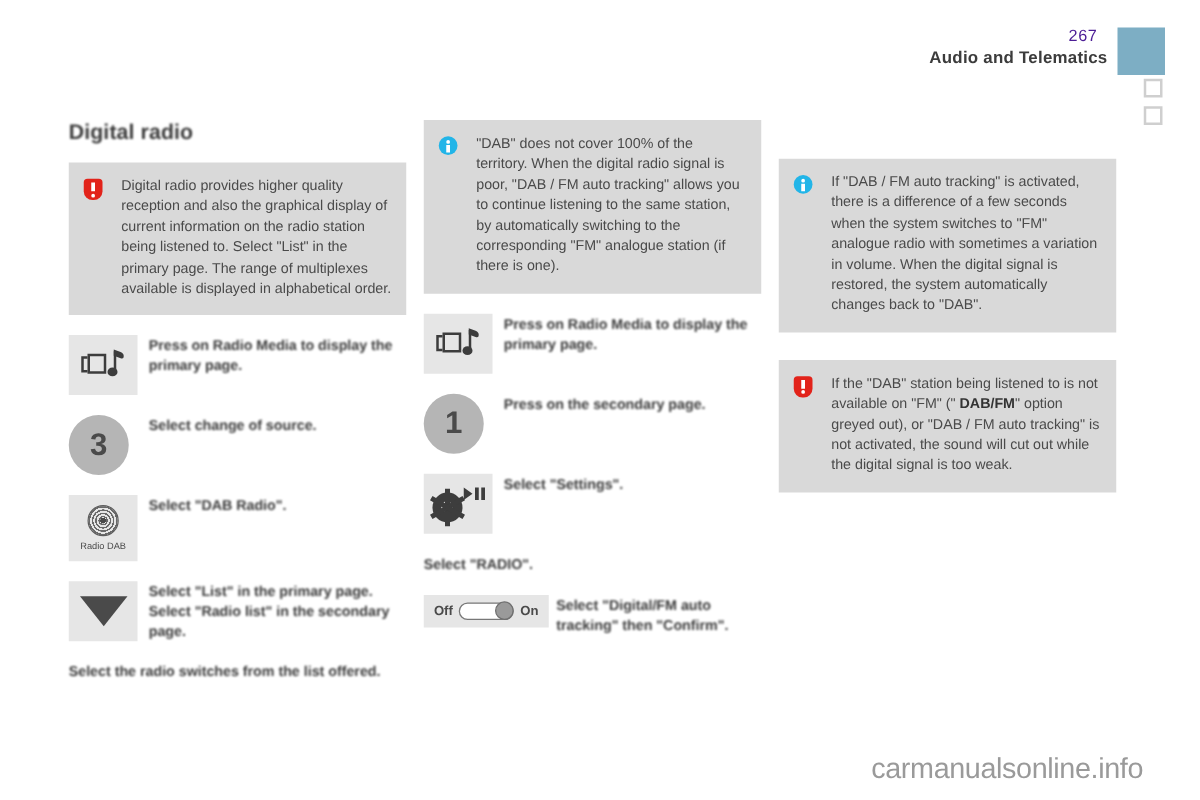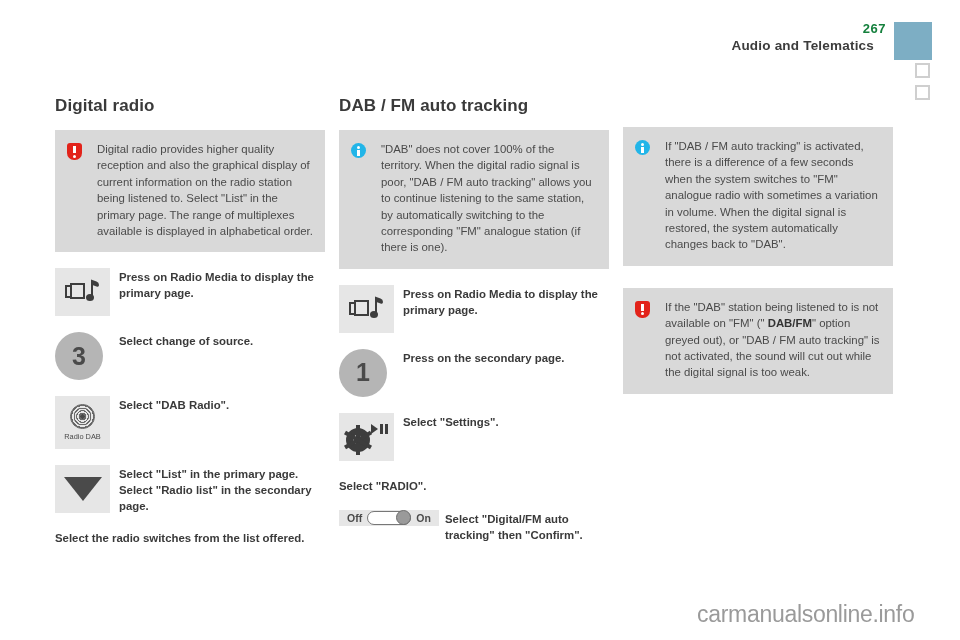--- a/index.html
+++ b/index.html
@@ -13,26 +13,26 @@
   .page{
     position:absolute;left:0;top:0;width:960px;height:640px;
     background:#fff;
   }
   
   .hdr-block{
     position:absolute;right:28px;top:22px;width:38px;height:38px;
     background:#7daec4;
   }
   .hdr-num{
-    position:absolute;right:74px;top:21px;
-    font-size:13px;font-weight:bold;color:#15803d;
+    position:absolute;right:82px;top:21px;
+    font-size:13px;font-weight:normal;color:#4c1d95;
     letter-spacing:.5px;filter:blur(.6px);
   }
   .hdr-title{
-    position:absolute;right:86px;top:38px;
+    position:absolute;right:74px;top:38px;
     font-size:13.5px;font-weight:bold;color:#3c3c3c;
     letter-spacing:.2px;filter:blur(.55px);
   }
   .tab-sq{
     position:absolute;right:30px;width:15px;height:15px;
     border:2px solid #cfcfcf;background:#fff;box-sizing:border-box;
   }
   .tab-sq.t1{top:63px;}
   .tab-sq.t2{top:85px;}
 
@@ -149,21 +149,21 @@
   }
   .gear .tooth{position:absolute;left:10px;top:-3px;width:4px;height:30px;background:#3d3d3d;}
   .gear .tooth.t2{transform:rotate(60deg);}
   .gear .tooth.t3{transform:rotate(120deg);}
   .pp{position:absolute;left:25px;top:2px;display:flex;align-items:center;}
   .pp .play{width:0;height:0;border-top:5px solid transparent;border-bottom:5px solid transparent;border-left:7px solid #3d3d3d;}
   .pp .pause{margin-left:2px;width:3px;height:10px;background:#3d3d3d;box-shadow:5px 0 0 #3d3d3d;}
 
   
   .toggle-tile{
-    width:100px;height:16px;background:#e6e6e6;
+    width:100px;height:26px;background:#e6e6e6;
     display:flex;align-items:center;justify-content:center;gap:5px;
   }
   .toggle-tile .lbl{font-size:10.5px;font-weight:bold;color:#4a4a4a;}
   .toggle-track{
     width:44px;height:14px;border-radius:8px;border:1.6px solid #777;background:#fff;
     position:relative;box-sizing:border-box;
   }
   .toggle-knob{
     position:absolute;right:-1px;top:-1.6px;width:15px;height:15px;border-radius:50%;
     background:#9a9a9a;border:1.6px solid #6f6f6f;box-sizing:border-box;
@@ -251,21 +251,20 @@
       <div class="txt">
         <span>Select "List" in the primary page.</span>
         <span>Select "Radio list" in the secondary page.</span>
       </div>
     </div>
 
     <div class="tail">Select the radio switches from the list offered.</div>
   </div>
 
   <div class="col col-2">
-    <h2 class="sec-title">DAB / FM auto tracking</h2>
 
     <div class="notebox">
       <div class="ic">
         <div class="info-ic">
             <div class="dot"></div>
             <div class="bar"></div>
           </div>
       </div>
       <div class="tx">"DAB" does not cover 100% of the territory. When the digital radio signal is poor, "DAB / FM auto tracking" allows you to continue listening to the same station, by automatically switching to the corresponding "FM" analogue station (if there is one).</div>
     </div>

